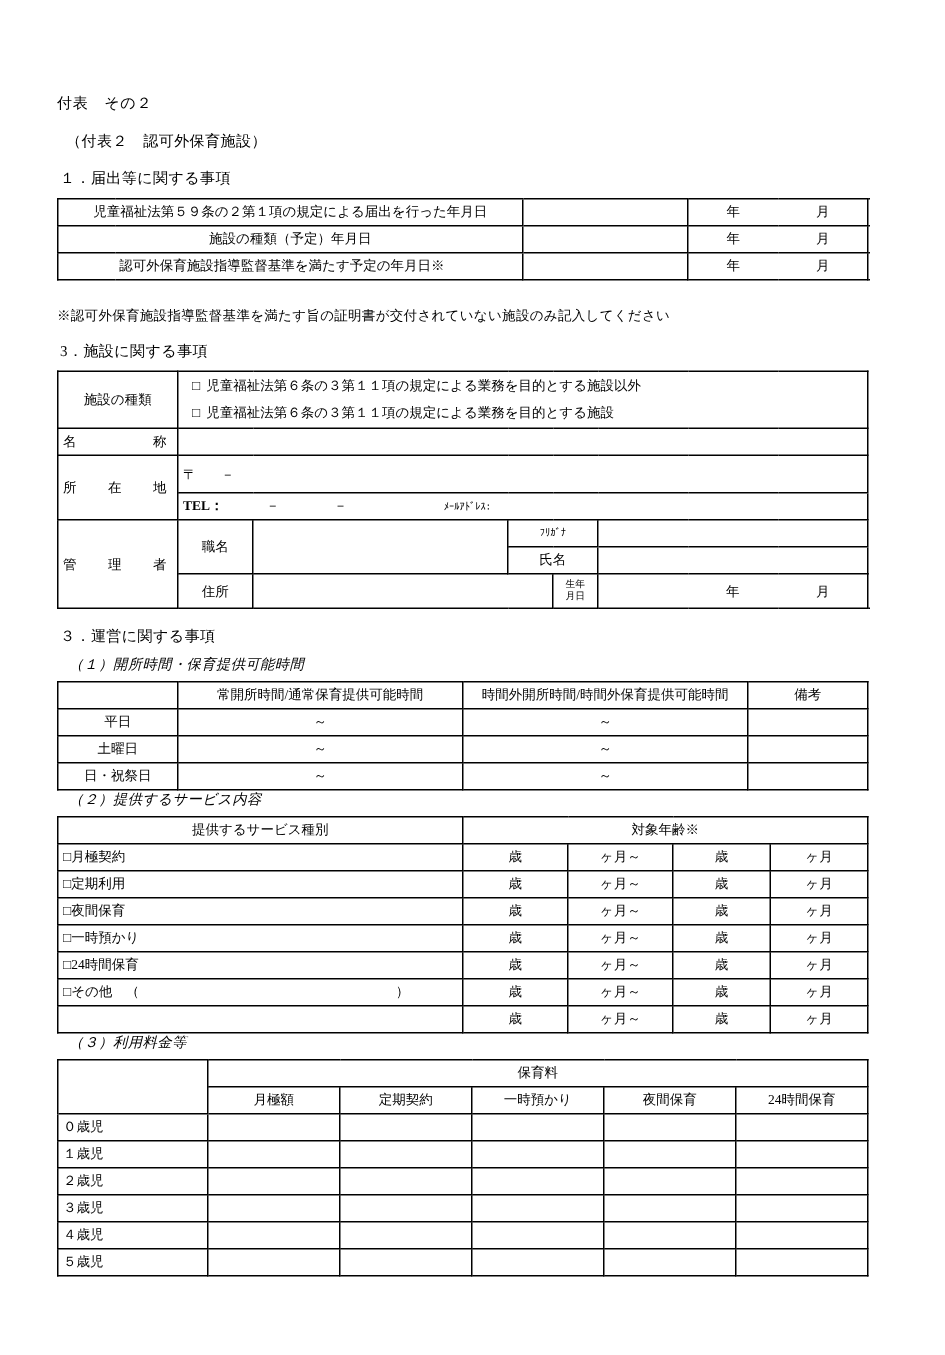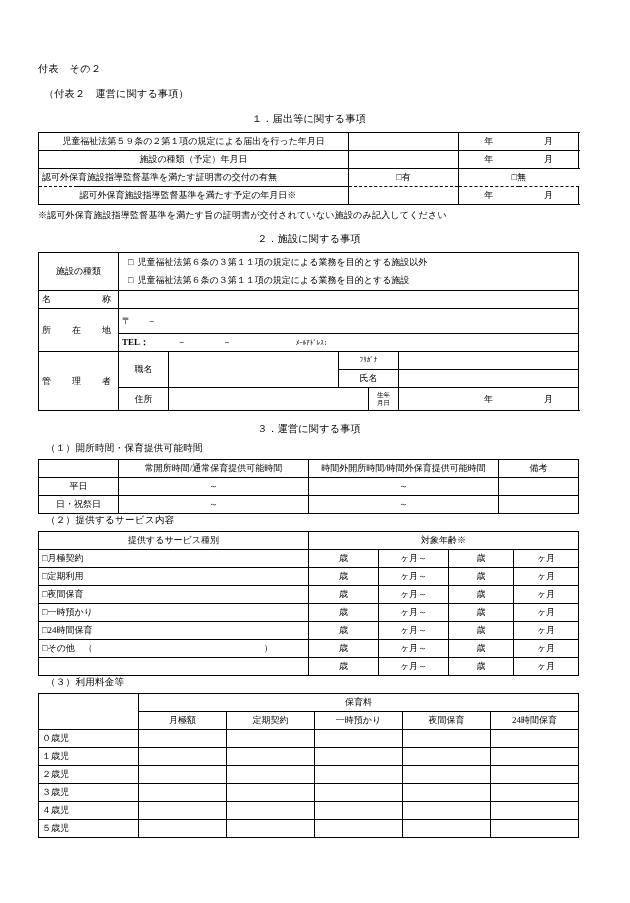--- a/index.html
+++ b/index.html
@@ -39,31 +39,31 @@
   }
   .h-sub {
     font-size: 10px;
     letter-spacing: 0.3px;
     margin: 0 0 11px 6px;
   }
   .h-sec {
     font-size: 10px;
     letter-spacing: 0.3px;
     margin: 0 0 6px 2px;
-    text-align: center;
   }
   .h-subsec {
     font-size: 9.5px;
     letter-spacing: 0.3px;
     margin: 0 0 4px 8px;
+    font-style: italic;
   }
   .note {
     font-size: 9px;
     letter-spacing: 0.2px;
-    margin: 4px 0 10px 0;
+    margin: 17px 0 10px 0;
   }
   .gap-md { height: 11px; }
 
   
   table.grid {
     border-collapse: collapse;
     width: 540px;
     table-layout: fixed;
     font-size: 9px;
   }
@@ -97,21 +97,21 @@
 
   .cellpad-l { padding-left: 5px; }
 </style>
 </head>
 <body>
 
 <div class="page">
   <div class="doc">
 
     <div class="h-title">付表　その２</div>
-    <div class="h-sub">（付表２　運営に関する事項）</div>
+    <div class="h-sub">（付表２　認可外保育施設）</div>
 
     <div class="h-sec">１．届出等に関する事項</div>
 
     <table class="grid">
       <colgroup>
         <col style="width:38px">
         <col style="width:272px">
         <col style="width:110px">
         <col style="width:60px">
         <col style="width:60px">
@@ -125,38 +125,33 @@
           <td class="c nb-left">日</td>
         </tr>
         <tr>
           <td class="l nb-right cellpad-l" colspan="2">施設の種類（予定）年月日</td>
           <td class="c"></td>
           <td class="c nb-left nb-right">年</td>
           <td class="c nb-left nb-right">月</td>
           <td class="c nb-left">日</td>
         </tr>
         <tr>
-          <td class="l cellpad-l dashed-bottom" colspan="2">認可外保育施設指導監督基準を満たす証明書の交付の有無</td>
-          <td class="c dashed-bottom">□有</td>
-          <td class="c nb-right dashed-bottom" colspan="3">□無</td>
-        </tr>
-        <tr>
           <td class="nb-right nb-top"></td>
           <td class="l nb-left cellpad-l">認可外保育施設指導監督基準を満たす予定の年月日※</td>
           <td class="c nb-top"></td>
           <td class="c nb-left nb-right nb-top">年</td>
           <td class="c nb-left nb-right nb-top">月</td>
           <td class="c nb-left nb-top">日</td>
         </tr>
       </tbody>
     </table>
 
     <div class="note">※認可外保育施設指導監督基準を満たす旨の証明書が交付されていない施設のみ記入してください</div>
 
-    <div class="h-sec">２．施設に関する事項</div>
+    <div class="h-sec">3．施設に関する事項</div>
 
     <table class="grid">
       <colgroup>
         <col style="width:80px">
         <col style="width:50px">
         <col style="width:170px">
         <col style="width:30px">
         <col style="width:30px">
         <col style="width:60px">
         <col style="width:60px">
@@ -244,20 +239,26 @@
         </tr>
       </thead>
       <tbody>
         <tr>
           <td class="c">平日</td>
           <td class="c tilde">～</td>
           <td class="c tilde">～</td>
           <td class="c"></td>
         </tr>
         <tr>
+          <td class="c">土曜日</td>
+          <td class="c tilde">～</td>
+          <td class="c tilde">～</td>
+          <td class="c"></td>
+        </tr>
+        <tr>
           <td class="c">日・祝祭日</td>
           <td class="c tilde">～</td>
           <td class="c tilde">～</td>
           <td class="c"></td>
         </tr>
       </tbody>
     </table>
 
 
     <div class="h-subsec">（２）提供するサービス内容</div>

